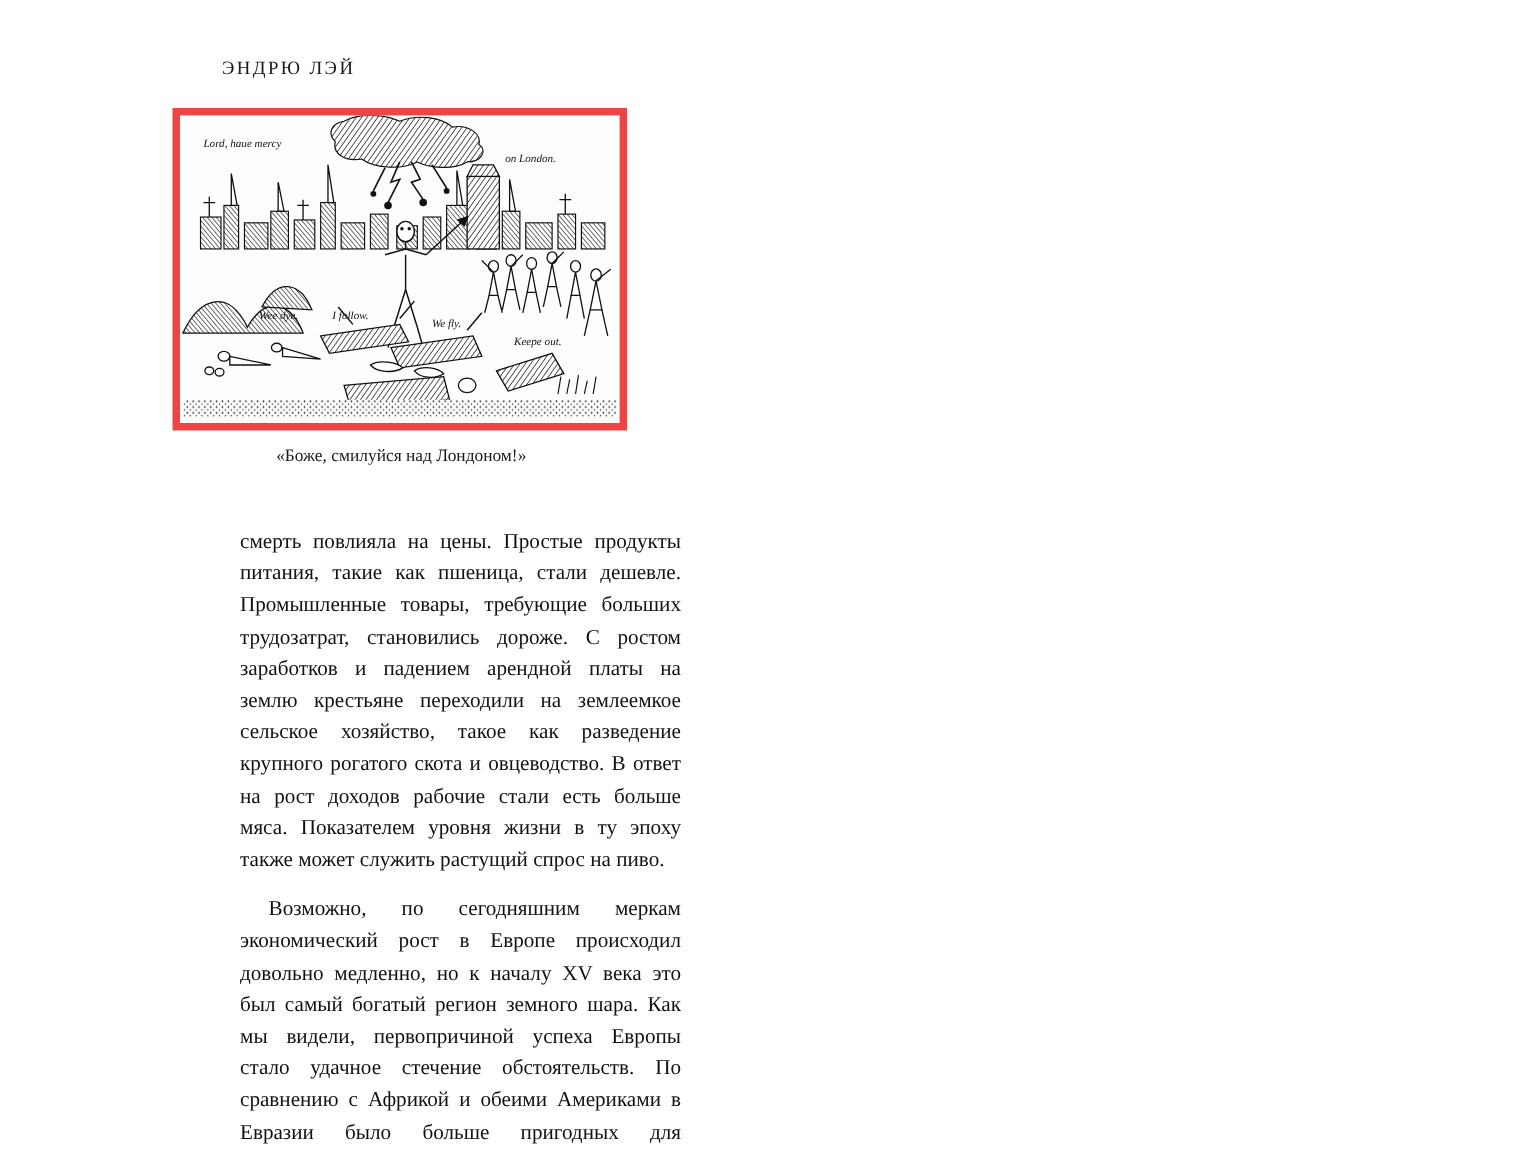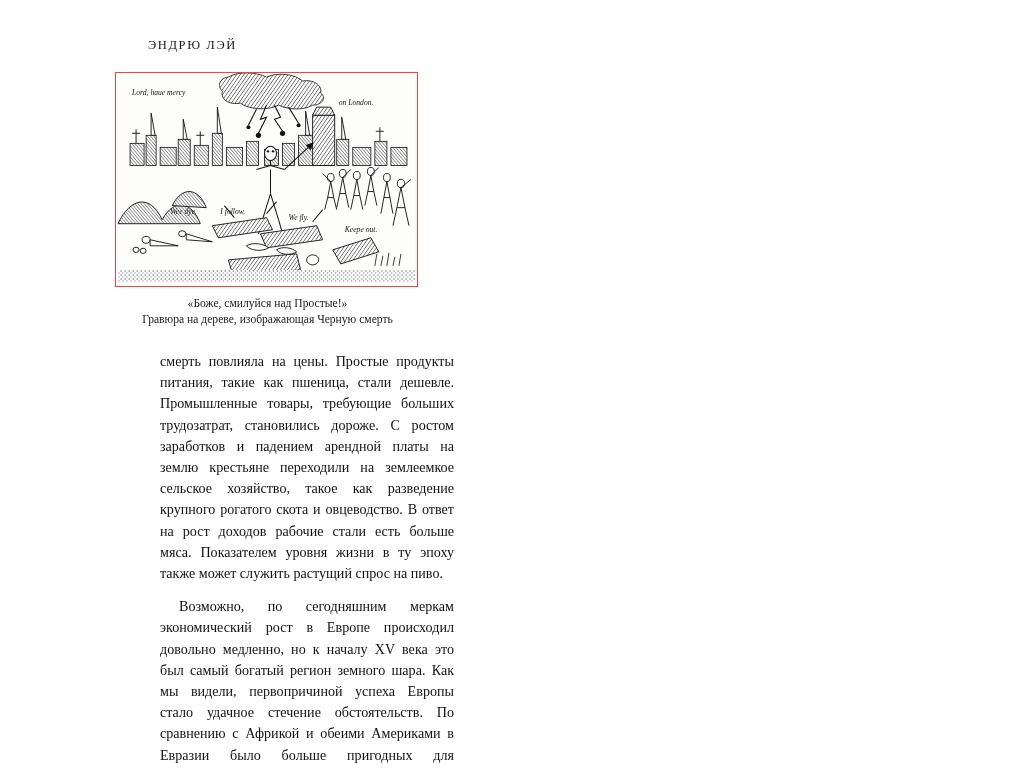--- a/index.html
+++ b/index.html
@@ -56,21 +56,21 @@
     left: 115px;
     top: 72px;
     width: 303px;
     height: 215px;
   }
   .woodcut {
     width: 100%;
     height: 100%;
     display: block;
     background: #fdfdfb;
-    border: 1px solid #ef4444;
+    border: 5px solid #ef4444;
     box-sizing: border-box;
   }
   .woodcut svg { display:block; width:100%; height:100%; }
 
   .figcaption {
     position: absolute;
     left: 100px;
     top: 296px;
     width: 335px;
     text-align: center;
@@ -294,22 +294,21 @@
           <text class="wc-label" x="222" y="32">on London.</text>
           <text class="wc-label" x="104" y="140">I follow.</text>
           <text class="wc-label" x="172" y="146">We fly.</text>
           <text class="wc-label" x="54" y="140">Wee dye.</text>
           <text class="wc-label" x="228" y="158">Keepe out.</text>
         </svg>
       </div>
     </div>
 
     <div class="figcaption">
-      <div>«Боже, смилуйся над Простые!»</div>
-      <div>Гравюра на дереве, изображающая Черную смерть</div>
+      <div>«Боже, смилуйся над Лондоном!»</div>
     </div>
 
     <div class="col col-left">
       <p>смерть повлияла на цены. Простые продукты питания, такие как пшеница, стали дешевле. Промышленные товары, требующие больших трудозатрат, становились дороже. С ростом заработков и падением арендной платы на землю крестьяне переходили на землеемкое сельское хозяйство, такое как разведение крупного рогатого скота и овцеводство. В ответ на рост доходов рабочие стали есть больше мяса. Показателем уровня жизни в ту эпоху также может служить растущий спрос на пиво.</p>
       <p class="indent">Возможно, по сегодняшним меркам экономический рост в Европе происходил довольно медленно, но к началу XV века это был самый богатый регион земного шара. Как мы видели, первопричиной успеха Европы стало удачное стечение обстоятельств. По сравнению с Африкой и обеими Америками в Евразии было больше пригодных для одомашнивания растений и животных, а ее географическая обширность позволяла людям заходить все дальше, оставаясь в той же климатической зоне.</p>
     </div>
   </div>
 
   <div class="page-right">
     

